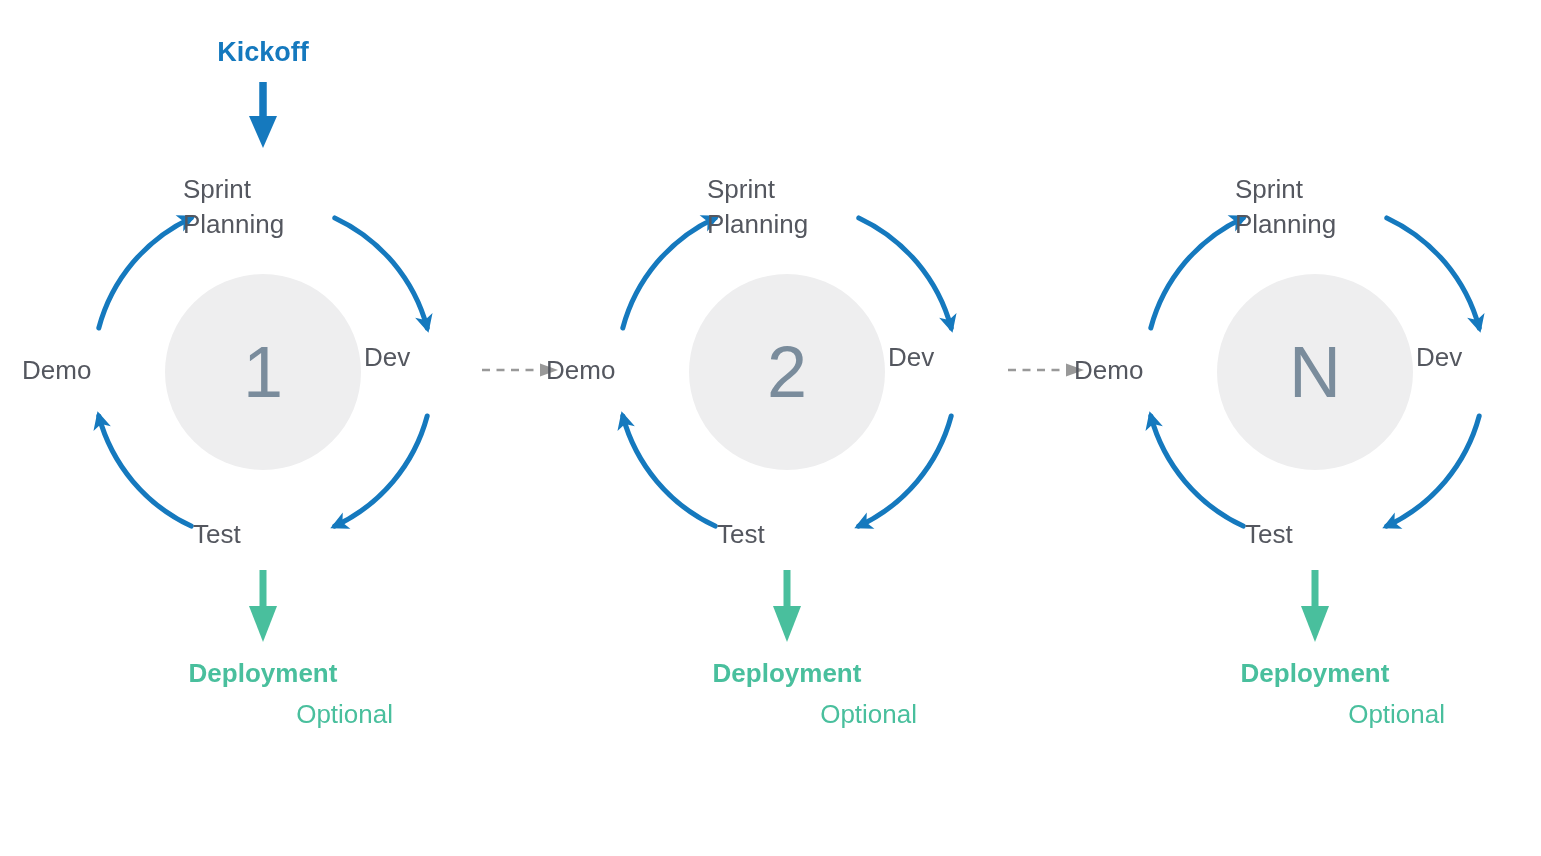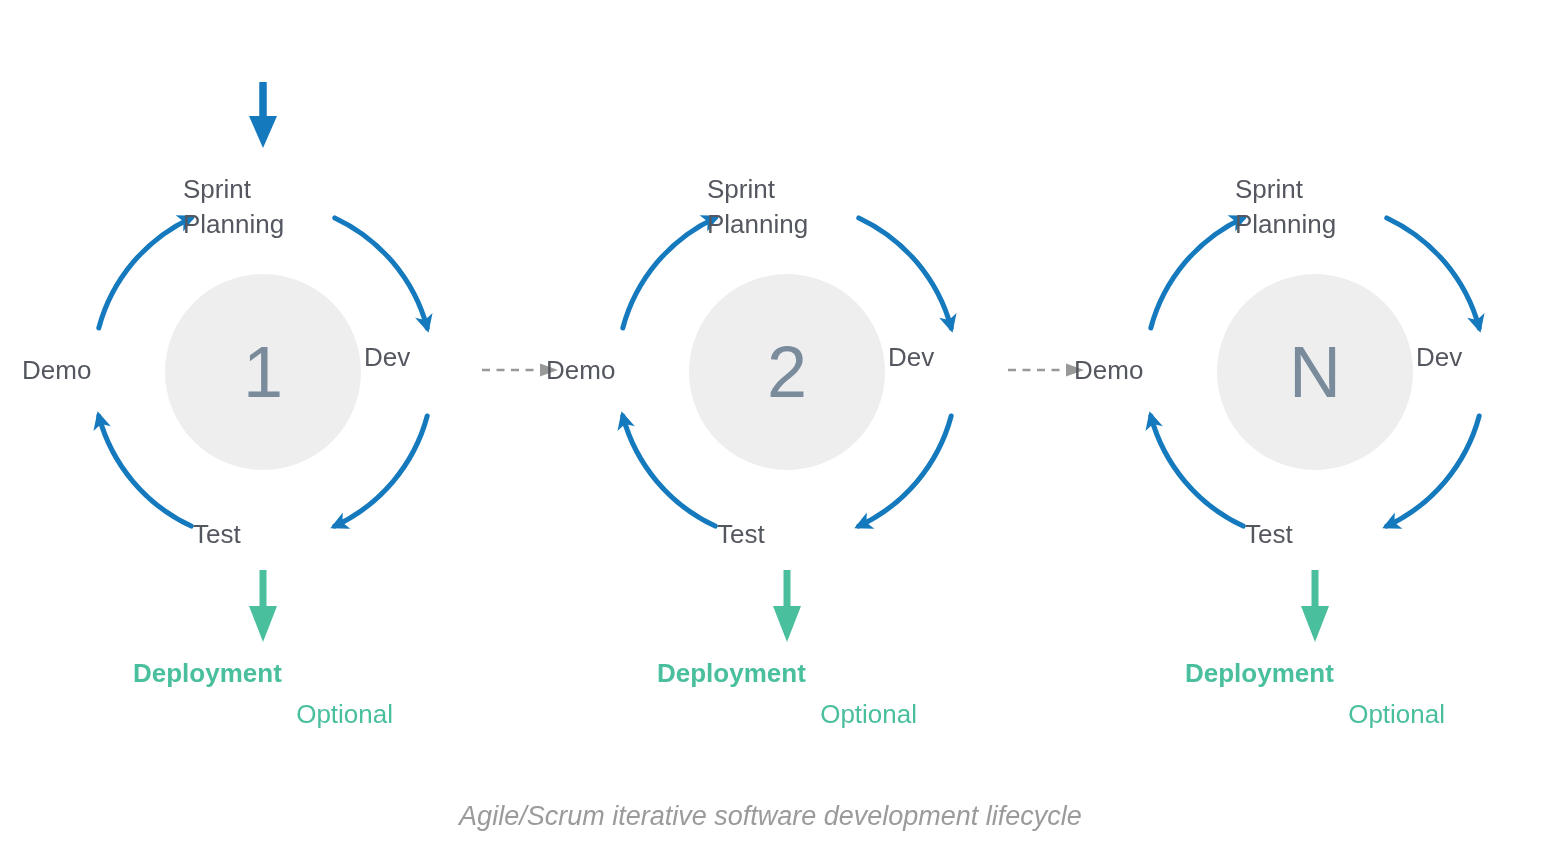--- a/index.html
+++ b/index.html
@@ -50,21 +50,21 @@
   .ah{fill:var(--arrow-blue);}
 
   .deploy-arrow{position:absolute;left:245px;top:408px;}
   .deploy-shaft{stroke:var(--deploy-green);stroke-width:7;}
   .deploy-head{fill:var(--deploy-green);}
   .kick-shaft{stroke:var(--arrow-blue);stroke-width:7.5;}
   .kick-head{fill:var(--arrow-blue);}
 
   .deployment-label{
     position:absolute;left:130px;top:496px;width:260px;height:34px;line-height:34px;
-    text-align:left;font-size:26px;font-weight:bold;color:var(--deploy-green);
+    text-align:center;font-size:26px;font-weight:bold;color:var(--deploy-green);
   }
   .optional-label{
     position:absolute;left:130px;top:537px;width:260px;height:34px;line-height:34px;
     text-align:right;font-size:26px;color:var(--deploy-green);
   }
 
   .connector{position:absolute;top:358px;}
   .connector.k1{left:478px;}
   .connector.k2{left:1004px;}
   .conn-line{stroke:var(--connector-gray);stroke-width:2.5;stroke-dasharray:8 6.5;fill:none;}
@@ -73,20 +73,21 @@
   .caption{
     position:absolute;left:0;top:798px;width:100%;height:36px;line-height:36px;
     text-align:center;font-size:27px;font-style:italic;color:var(--caption-gray);
   }
 </style>
 </head>
 <body>
 
 <div class="canvas">
 
+  <div class="kickoff-label">Kickoff</div>
   <svg class="kickoff-arrow" width="30" height="70">
     <line class="kick-shaft" x1="15" y1="2" x2="15" y2="38"></line>
     <polygon class="kick-head" points="1,36 29,36 15,68"></polygon>
   </svg>
 
   <div class="cycle c0">
     <svg class="arcs" width="360" height="360">
       <defs>
         <marker id="ah0" viewBox="0 0 10 10" refX="7" refY="5" markerWidth="4" markerHeight="4" orient="auto">
           <path class="ah" d="M0.5,0.5 L9.5,5 L0.5,9.5 L2.8,5 Z"></path>
@@ -169,15 +170,14 @@
     <div class="step-label test">Test</div>
     <div class="step-label demo">Demo</div>
     <svg class="deploy-arrow" width="30" height="78">
       <line class="deploy-shaft" x1="15" y1="2" x2="15" y2="40"></line>
       <polygon class="deploy-head" points="1,38 29,38 15,74"></polygon>
     </svg>
     <div class="deployment-label">Deployment</div>
     <div class="optional-label">Optional</div>
   </div>
 
-  <div class="caption">Agile/Scrum iterative software development lifecycle</div>
 
 </div>
 
 </body></html>

